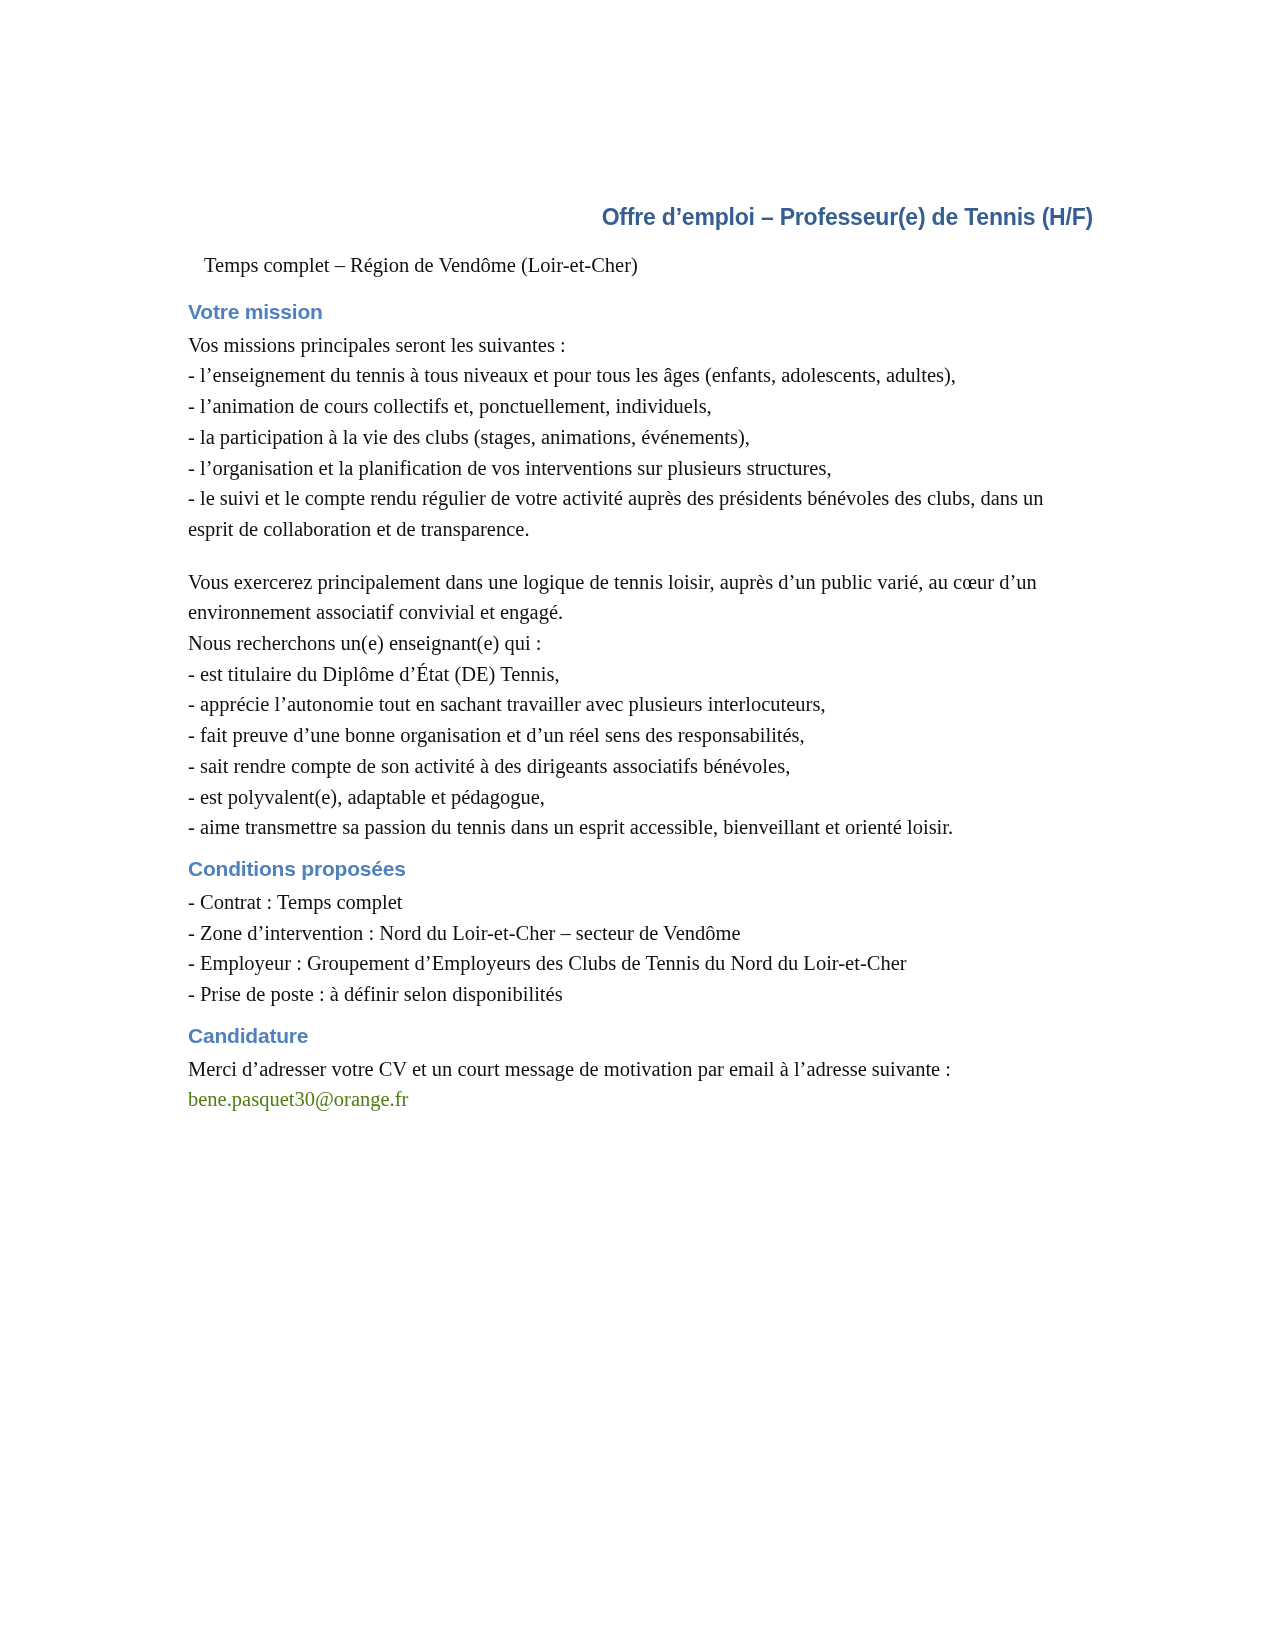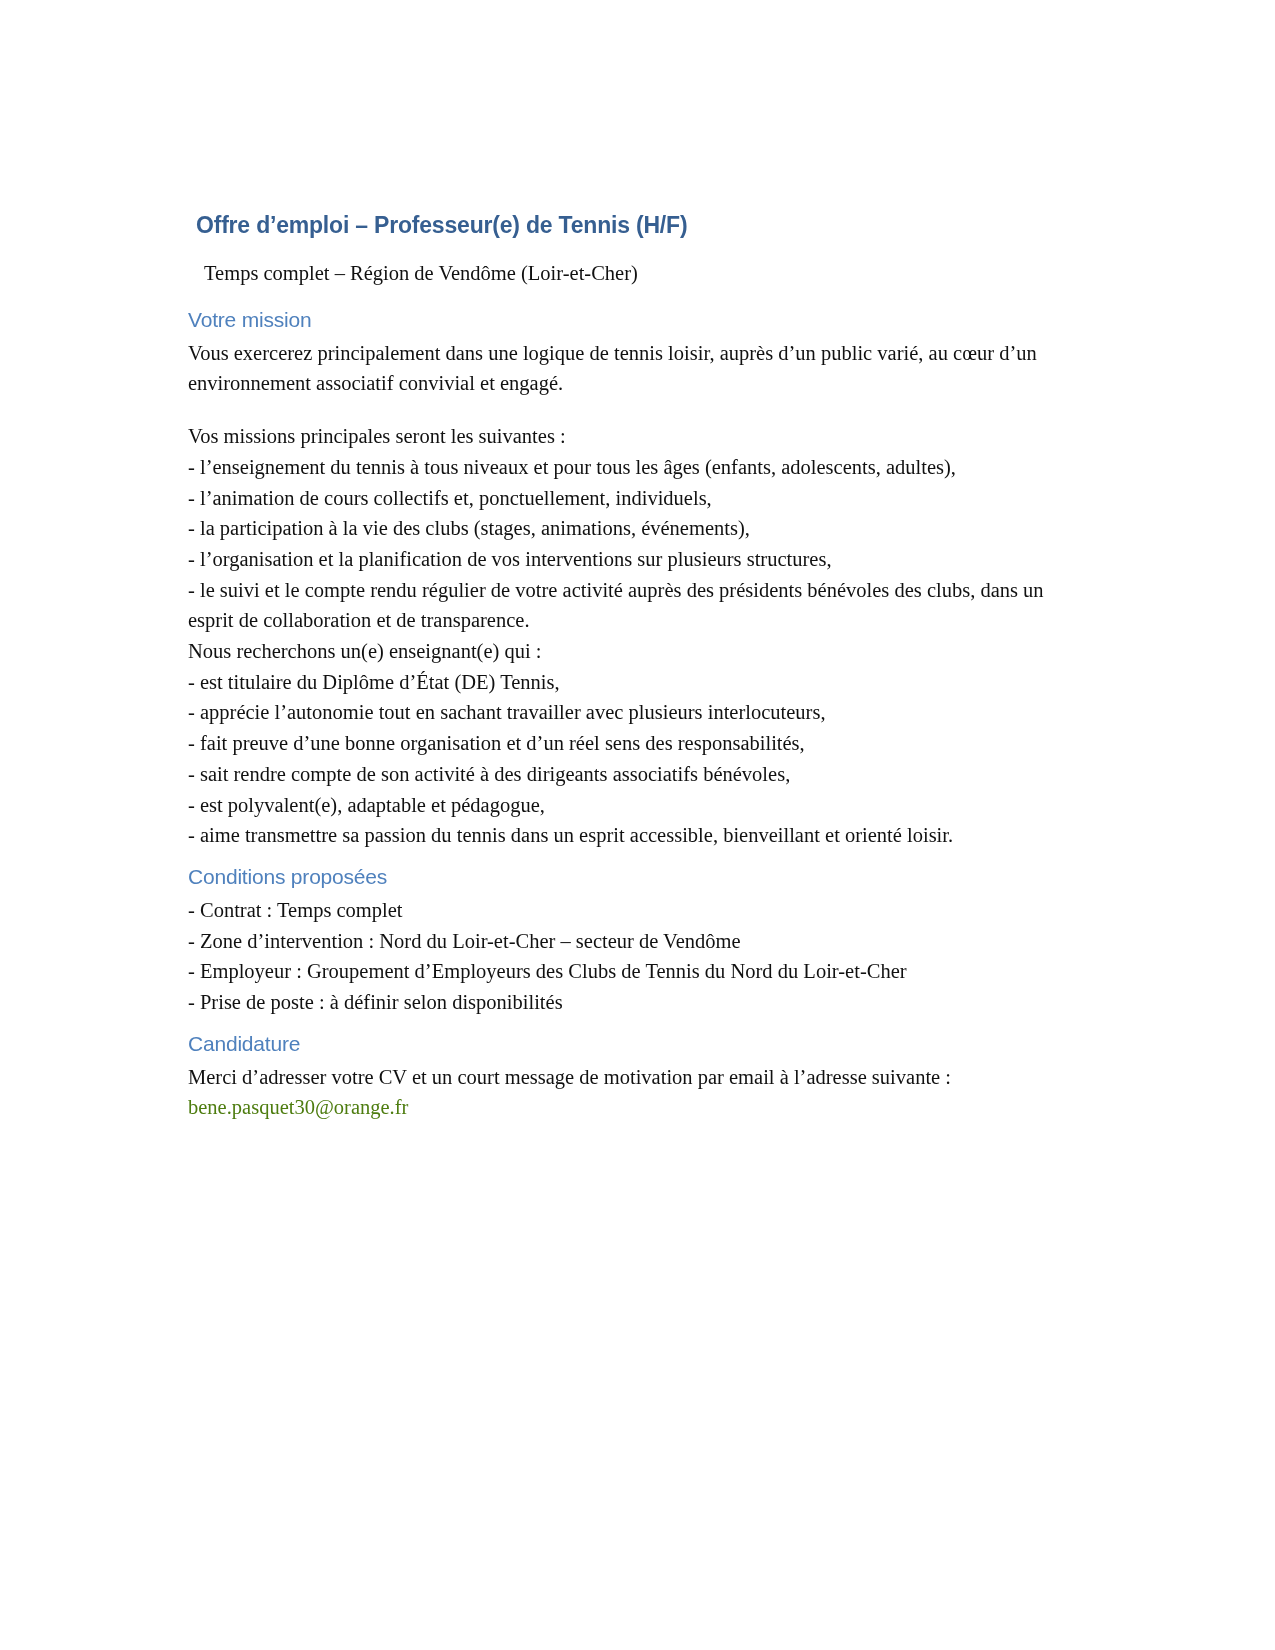--- a/index.html
+++ b/index.html
@@ -13,28 +13,29 @@
       font-family: "Liberation Serif", "DejaVu Serif", serif;
       font-size: 20.5px;
       line-height: 30.7px;
     }
     .title {
       font-family: "Liberation Sans", "DejaVu Sans", sans-serif;
       font-weight: bold;
       font-size: 23px;
       line-height: 34px;
       color: #365f91;
-      margin: 8px;
+      margin: 0;
       letter-spacing: -0.2px;
+      text-align: right;
     }
     .subtitle { margin: 16px; }
     .intro { margin: 62px 0 0 0; }
     .section-heading {
       font-family: "Liberation Sans", "DejaVu Sans", sans-serif;
-      font-weight: normal;
+      font-weight: bold;
       font-size: 21px;
       line-height: 30px;
       color: #4f81bd;
       margin: 11px 0 3px 0;
       letter-spacing: -0.2px;
     }
     p.par { margin: 0; }
     p.par + p.par { margin-top: 22px; }
     .email { color: #4d7c0f; text-decoration: none; }
   </style>
@@ -42,29 +43,29 @@
 <body>
 
 <div class="page">
 
   <h1 class="title">Offre d’emploi – Professeur(e) de Tennis (H/F)</h1>
   <p class="subtitle">Temps complet – Région de Vendôme (Loir-et-Cher)</p>
 
 
   <section>
     <h2 class="section-heading">Votre mission</h2>
-    <p class="par">Vous exercerez principalement dans une logique de tennis loisir, auprès d’un public varié, au cœur d’un environnement associatif convivial et engagé.</p>
     <p class="par">
       <span>Vos missions principales seront les suivantes :</span><br>
       <span>- l’enseignement du tennis à tous niveaux et pour tous les âges (enfants, adolescents, adultes),</span><br>
       <span>- l’animation de cours collectifs et, ponctuellement, individuels,</span><br>
       <span>- la participation à la vie des clubs (stages, animations, événements),</span><br>
       <span>- l’organisation et la planification de vos interventions sur plusieurs structures,</span><br>
       <span>- le suivi et le compte rendu régulier de votre activité auprès des présidents bénévoles des clubs, dans un esprit de collaboration et de transparence.</span>
     </p>
+    <p class="par">Vous exercerez principalement dans une logique de tennis loisir, auprès d’un public varié, au cœur d’un environnement associatif convivial et engagé.</p>
   </section>
 
   <section>
     <p class="par">
       <span>Nous recherchons un(e) enseignant(e) qui :</span><br>
       <span>- est titulaire du Diplôme d’État (DE) Tennis,</span><br>
       <span>- apprécie l’autonomie tout en sachant travailler avec plusieurs interlocuteurs,</span><br>
       <span>- fait preuve d’une bonne organisation et d’un réel sens des responsabilités,</span><br>
       <span>- sait rendre compte de son activité à des dirigeants associatifs bénévoles,</span><br>
       <span>- est polyvalent(e), adaptable et pédagogue,</span><br>

